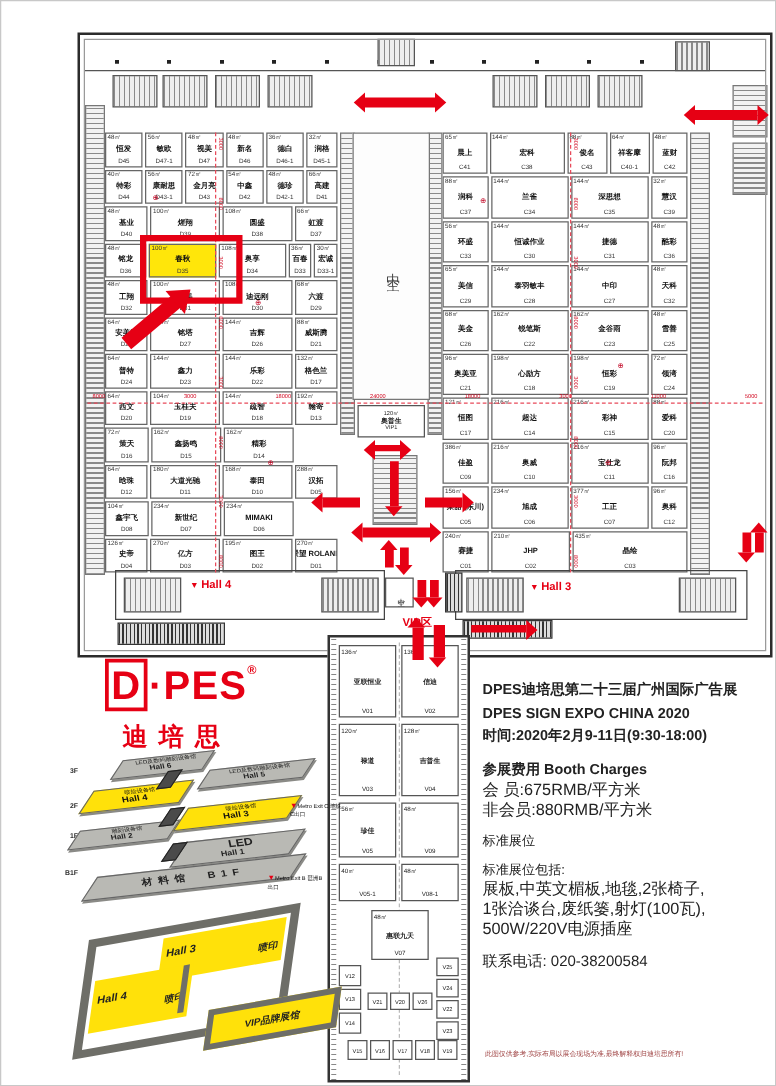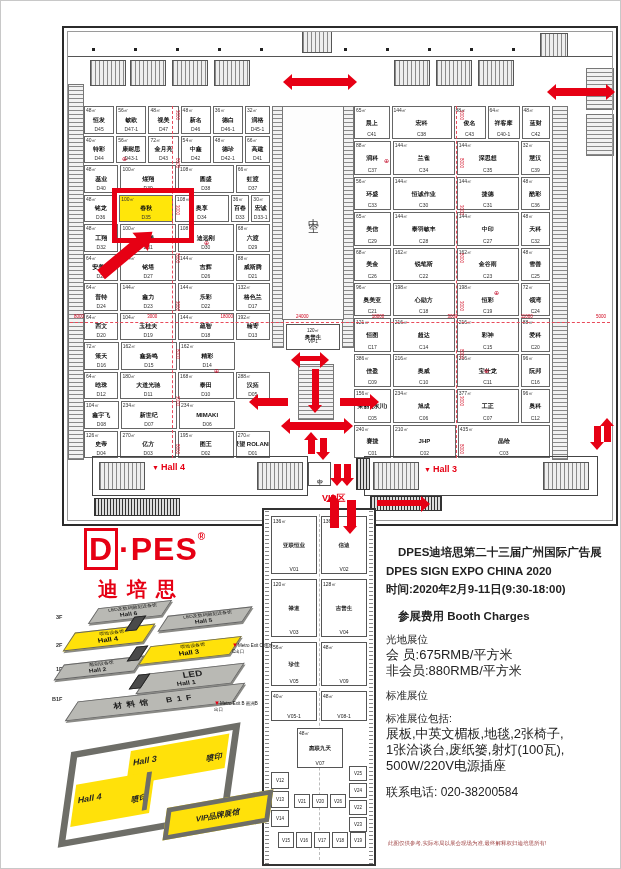--- a/index.html
+++ b/index.html
@@ -90,21 +90,21 @@
   .mm-room .nm{font-size:9px;font-weight:bold;}
   .mm-room .pen{font-size:8px;font-weight:bold;align-self:flex-end;}
   .mm-vip{position:absolute;left:128px;top:86px;width:98px;height:24px;background:#ffe10a;border:5px solid #6e6e68;display:flex;align-items:center;justify-content:center;font-size:8px;font-weight:bold;white-space:nowrap;}
   .mm-wall{position:absolute;background:#6e6e68;}
 
   
   #info{position:absolute;left:386px;top:534px;width:232px;}
   #info .venue{font-family:"Liberation Serif",serif;font-size:17px;font-weight:bold;letter-spacing:1px;}
   #info .subtitle{font-family:"Liberation Serif",serif;font-size:11px;margin-top:7px;letter-spacing:1px;}
   #info .bold-line{font-weight:bold;font-size:11.5px;margin-top:3px;line-height:1.35;}
-  #info .gap{margin-top:11px;margin-left:12px;}
+  #info .gap{margin-top:11px;}
   #info .sec-title{font-size:10.5px;margin-top:9px;}
   #info .tline{font-size:13px;line-height:1.25;}
   #info .tel{font-size:12px;margin-top:10px;}
   #footnote{position:absolute;left:388px;top:840px;width:226px;font-size:5.5px;color:#a04545;}
 </style>
 </head>
 <body>
 
 <div id="page-frame"></div>
 
@@ -869,21 +869,20 @@
   <div class="mm-vip">
       <span>VIP品牌展馆</span>
     </div>
 </div>
 
 <div id="info">
   <div class="bold-line gap">DPES迪培思第二十三届广州国际广告展</div>
   <div class="bold-line">DPES SIGN EXPO CHINA 2020</div>
   <div class="bold-line">时间:2020年2月9-11日(9:30-18:00)</div>
   <div class="bold-line gap">参展费用  Booth Charges</div>
-  <div class="sec-title">光地展位</div>
   <div>
       <div class="tline">会  员:675RMB/平方米</div>
       <div class="tline">非会员:880RMB/平方米</div>
     </div>
   <div class="sec-title">标准展位</div>
   <div class="sec-title">标准展位包括:</div>
   <div>
       <div class="tline">展板,中英文楣板,地毯,2张椅子,</div>
       <div class="tline">1张洽谈台,废纸篓,射灯(100瓦),</div>
       <div class="tline">500W/220V电源插座</div>

